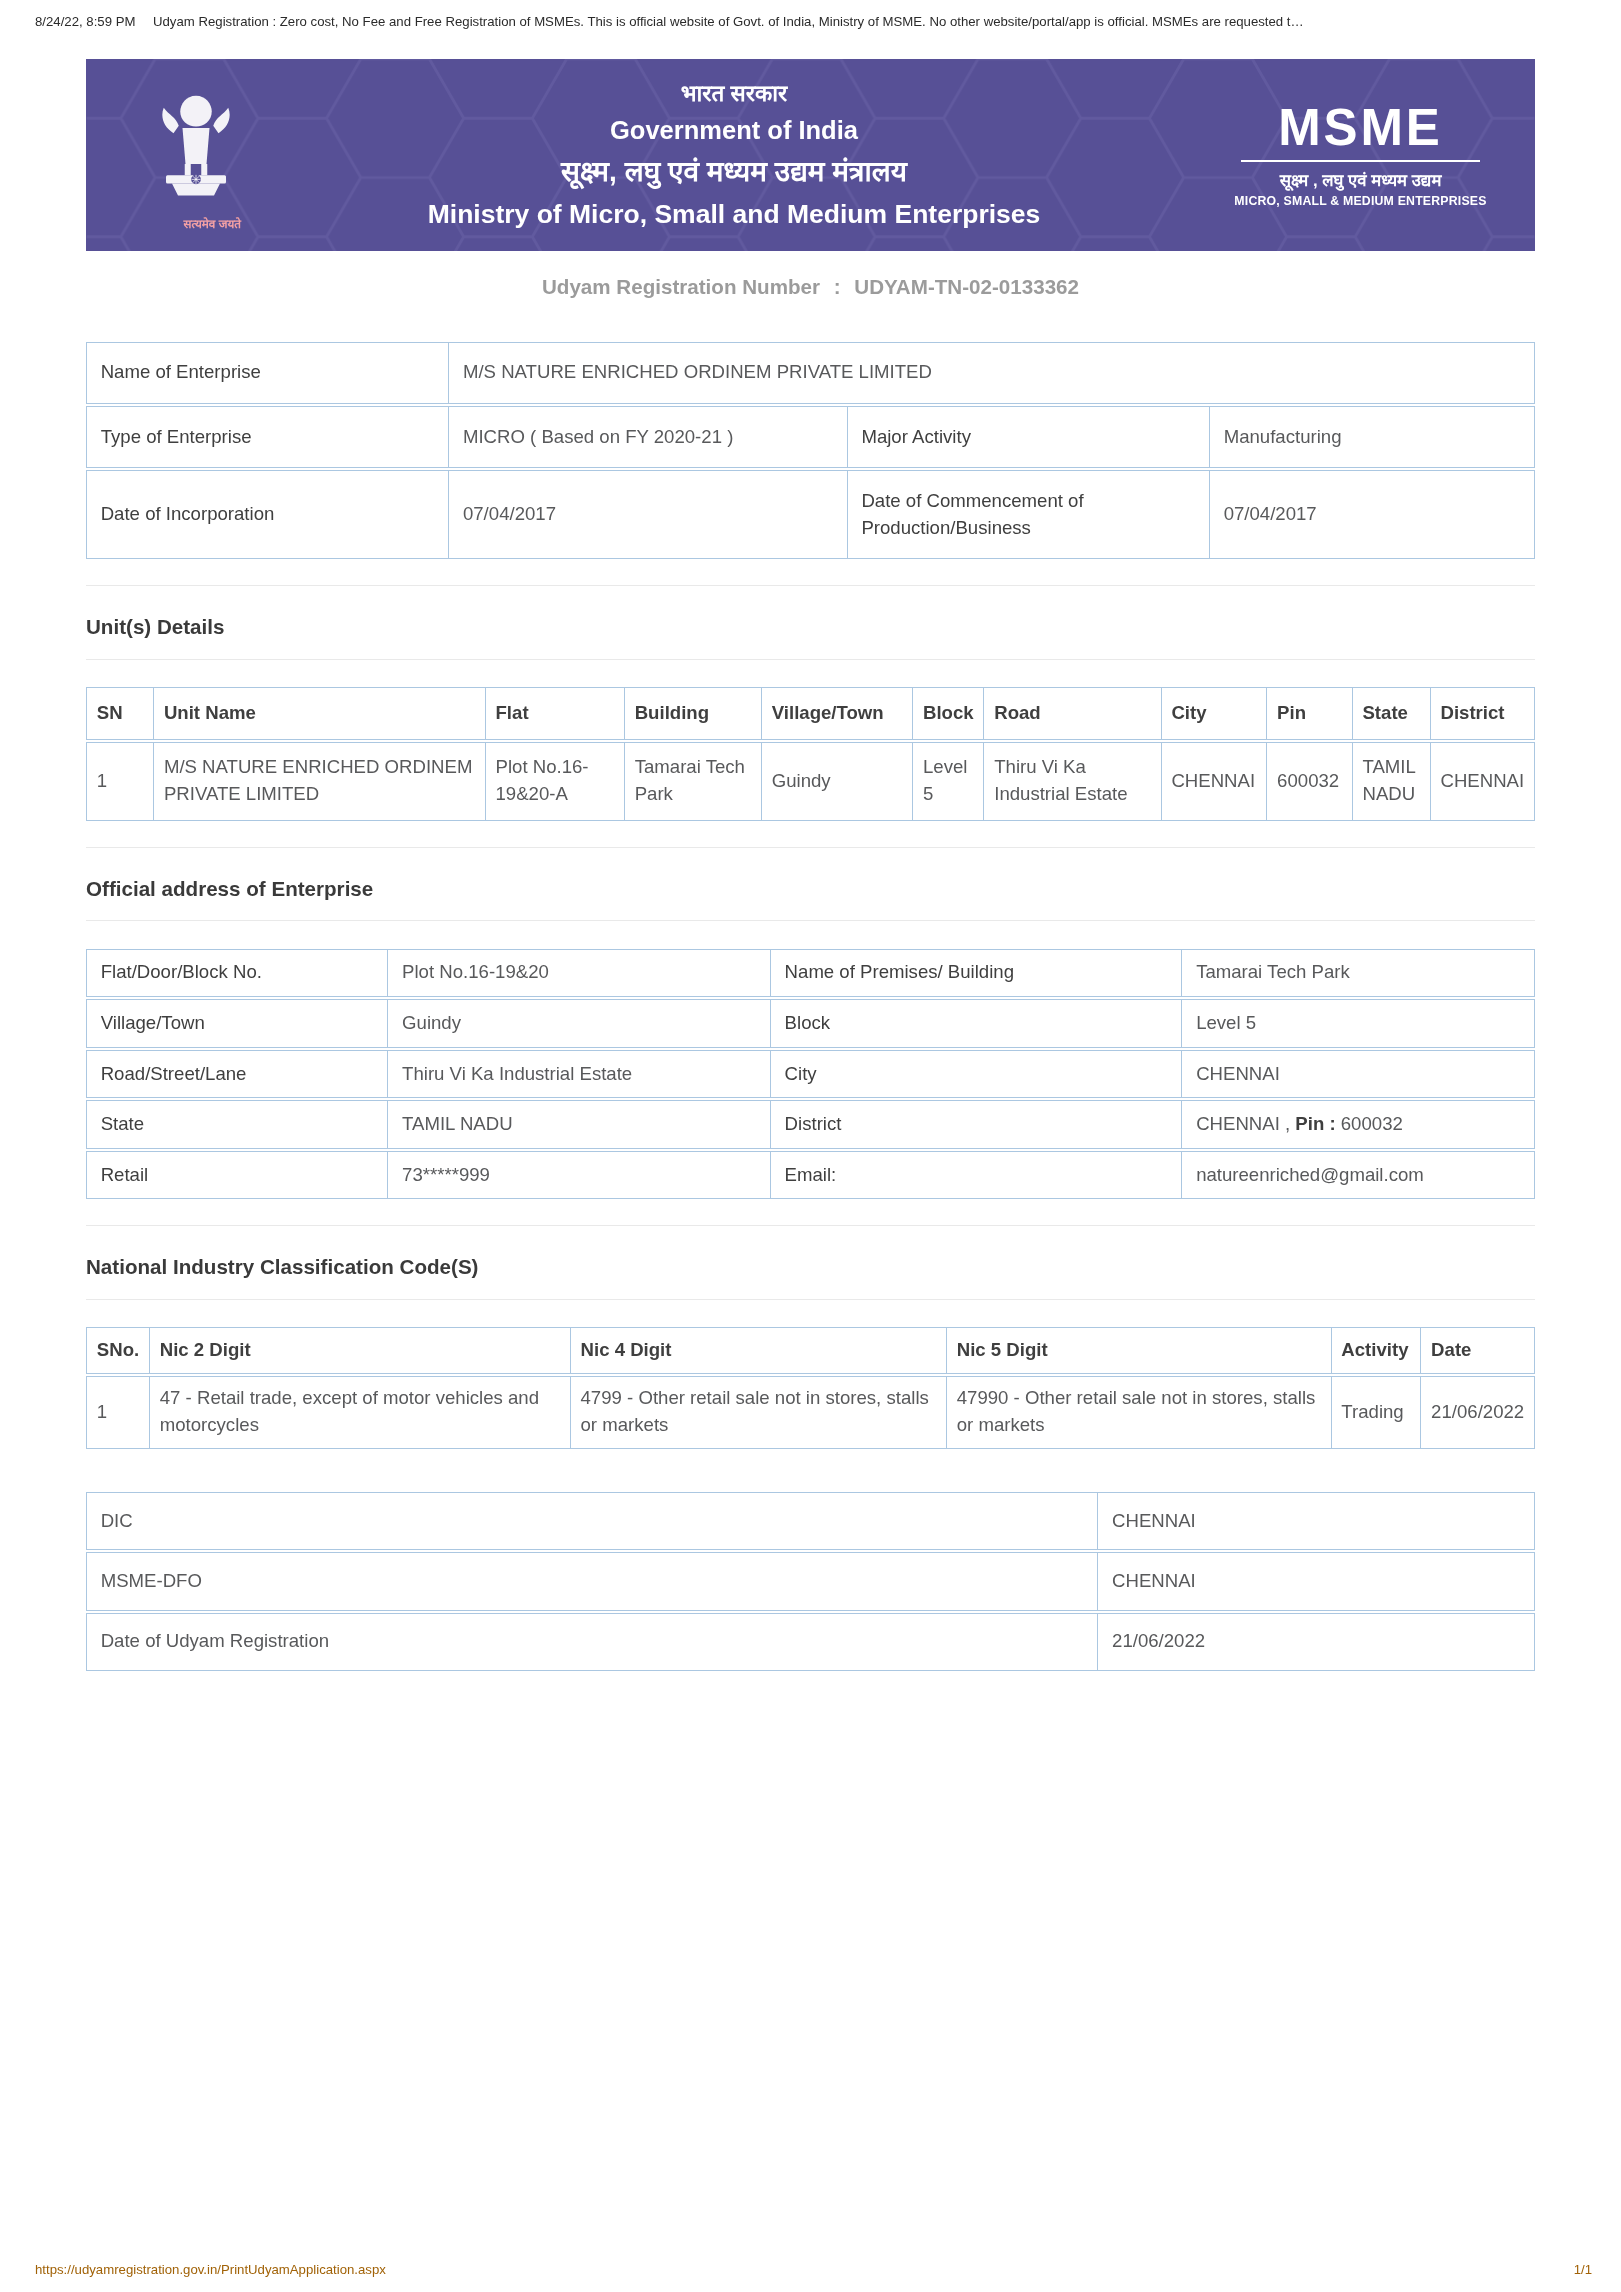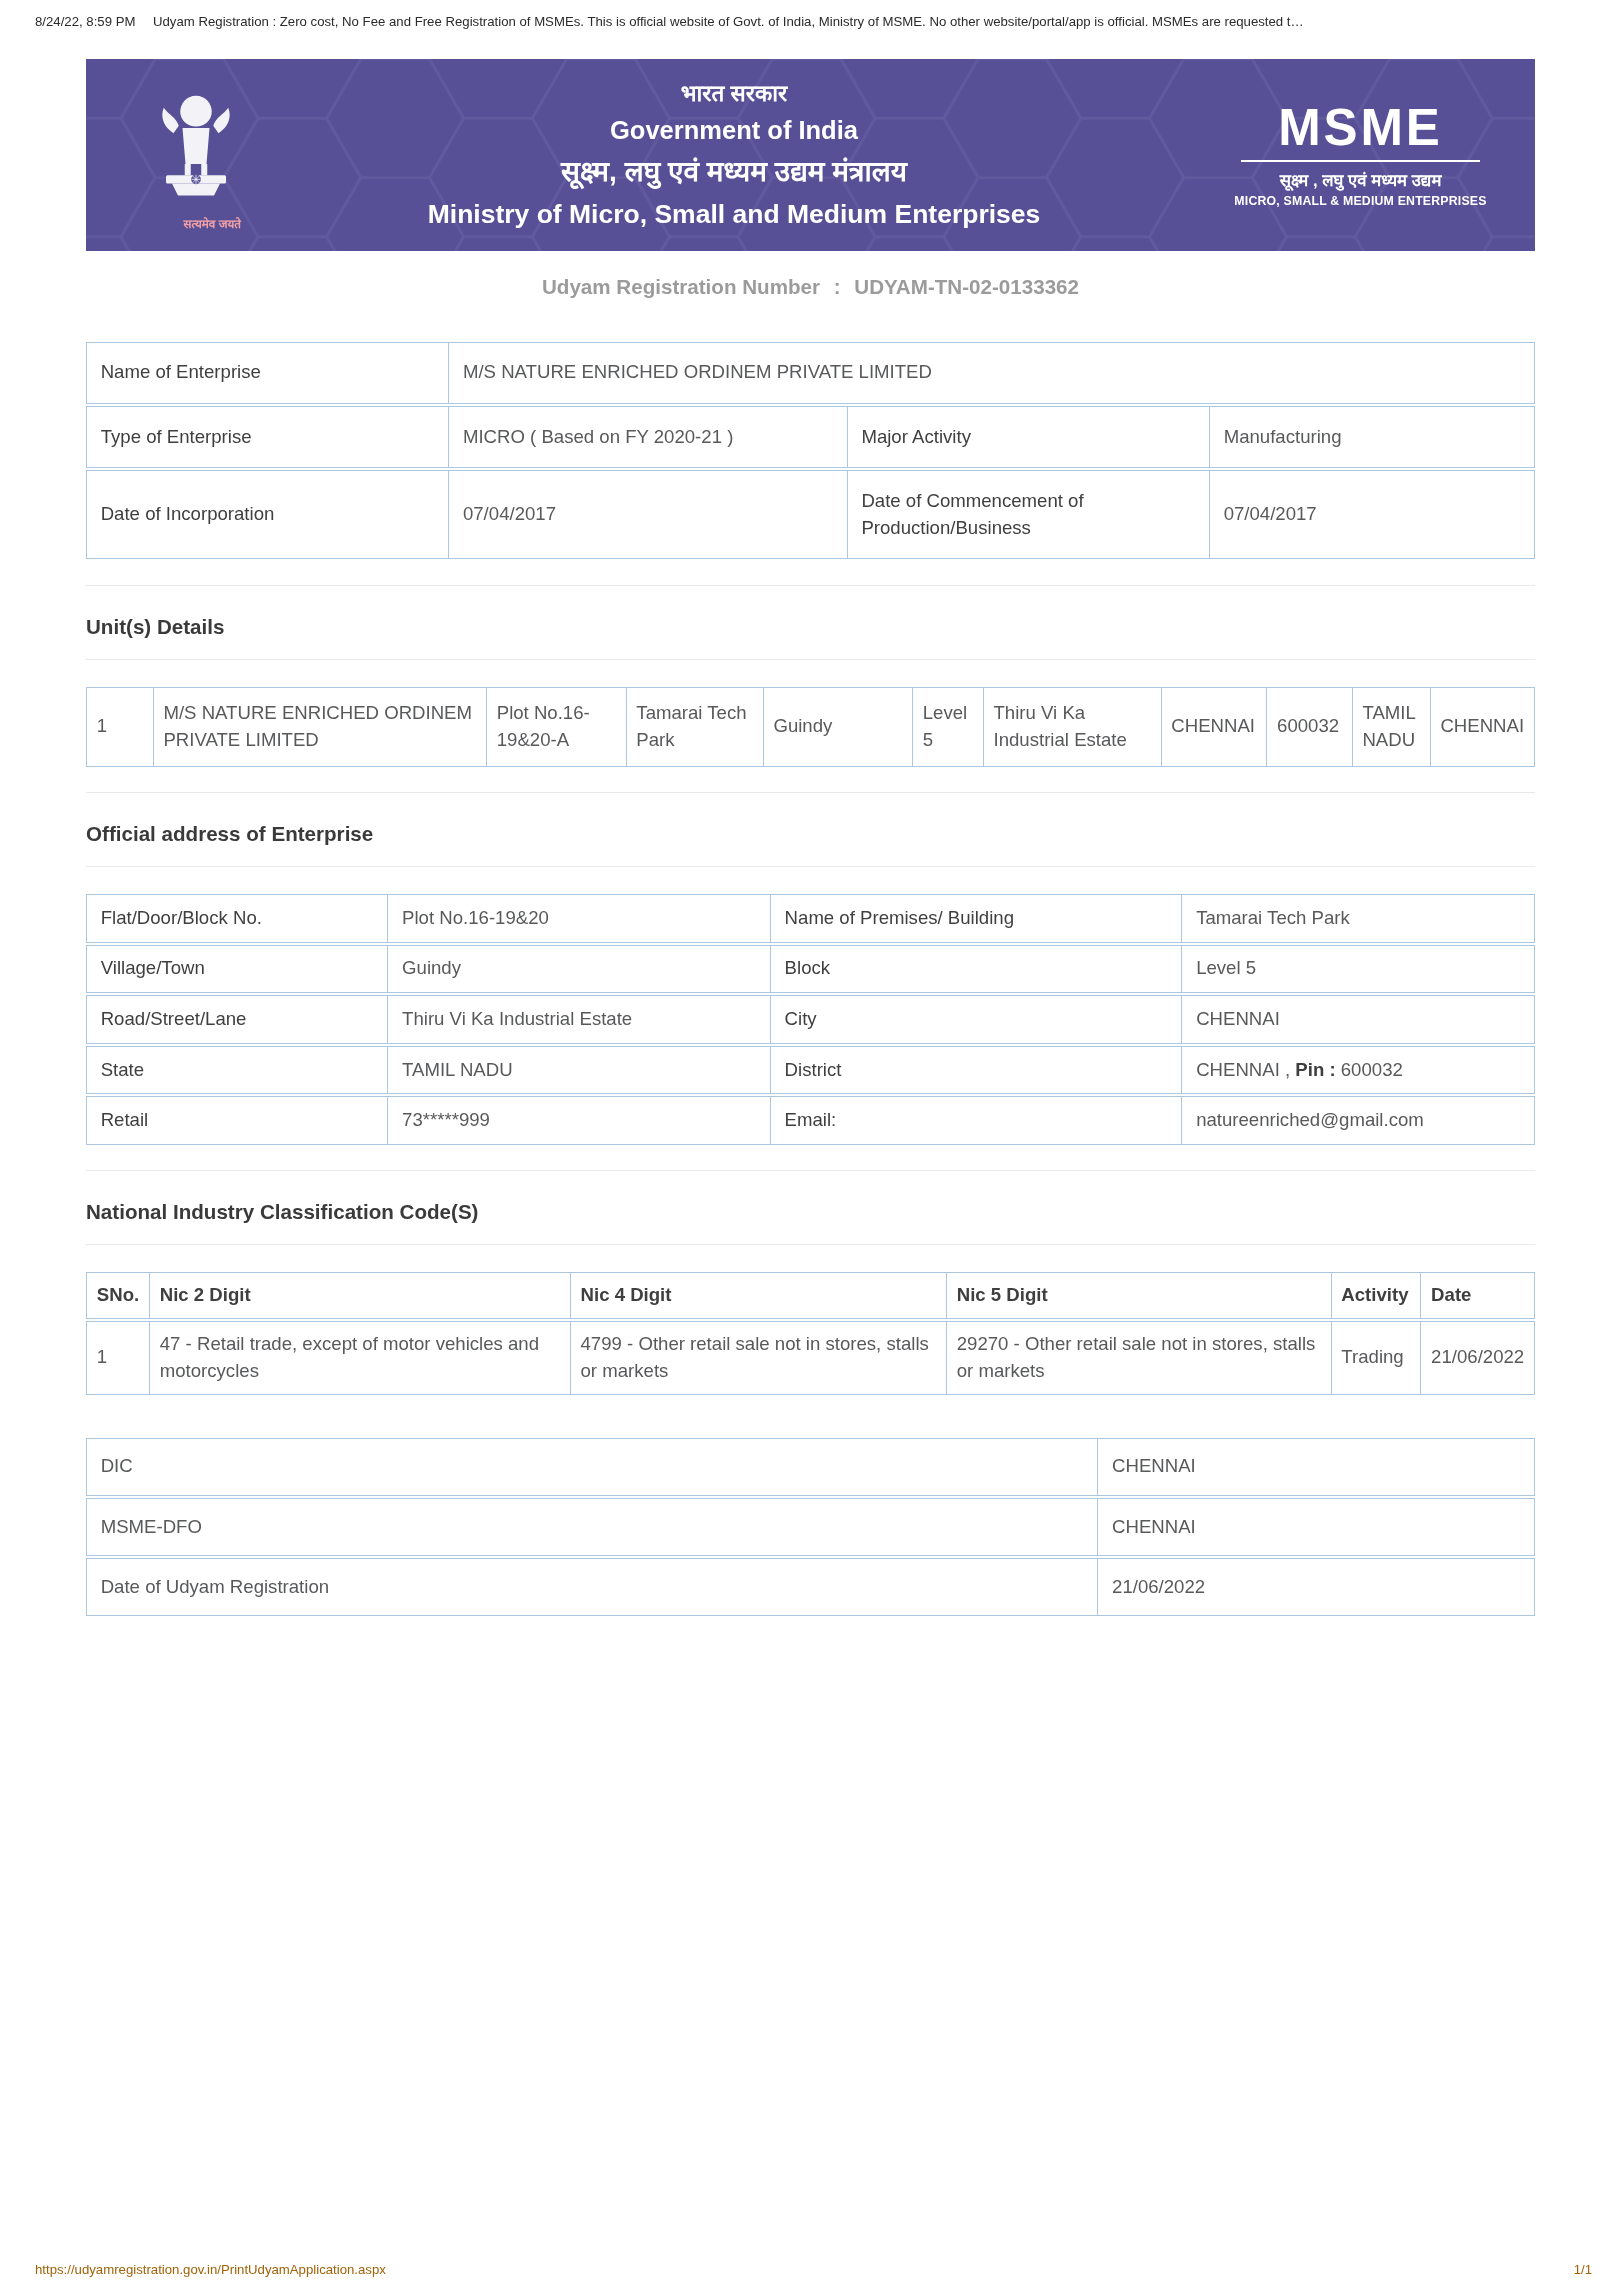--- a/index.html
+++ b/index.html
@@ -206,20 +206,33 @@
           <col style="width:9.6%">
         <col style="width:10.5%">
           <col style="width:4.9%">
           <col style="width:12.5%">
           <col style="width:7.3%">
         <col style="width:5.9%">
           <col style="width:5.4%">
           <col style="width:5.8%">
       </colgroup>
       <tbody>
+          <tr>
+        <th>SN</th>
+        <th>Unit Name</th>
+        <th>Flat</th>
+        <th>Building</th>
+        <th>Village/Town</th>
+        <th>Block</th>
+        <th>Road</th>
+        <th>City</th>
+        <th>Pin</th>
+        <th>State</th>
+        <th>District</th>
+      </tr>
       <tr>
         <td class="ctr">1</td>
         <td>M/S NATURE ENRICHED ORDINEM PRIVATE LIMITED</td>
         <td>Plot No.16-19&amp;20-A</td>
         <td>Tamarai Tech Park</td>
         <td>Guindy</td>
         <td>Level 5</td>
         <td>Thiru Vi Ka Industrial Estate</td>
         <td>CHENNAI</td>
         <td>600032</td>
@@ -299,21 +312,21 @@
         <th>Nic 2 Digit</th>
         <th>Nic 4 Digit</th>
         <th>Nic 5 Digit</th>
         <th>Activity</th>
         <th>Date</th>
       </tr>
       <tr>
         <td class="ctr">1</td>
         <td>47 - Retail trade, except of motor vehicles and motorcycles</td>
         <td>4799 - Other retail sale not in stores, stalls or markets</td>
-        <td>29270 - Other retail sale not in stores, stalls or markets</td>
+        <td>47990 - Other retail sale not in stores, stalls or markets</td>
         <td>Trading</td>
         <td>21/06/2022</td>
       </tr>
     </tbody>
       </table>
 
     <table class="tbl t-registry">
       <colgroup>
           <col style="width:69.8%">
           <col style="width:30.2%">

